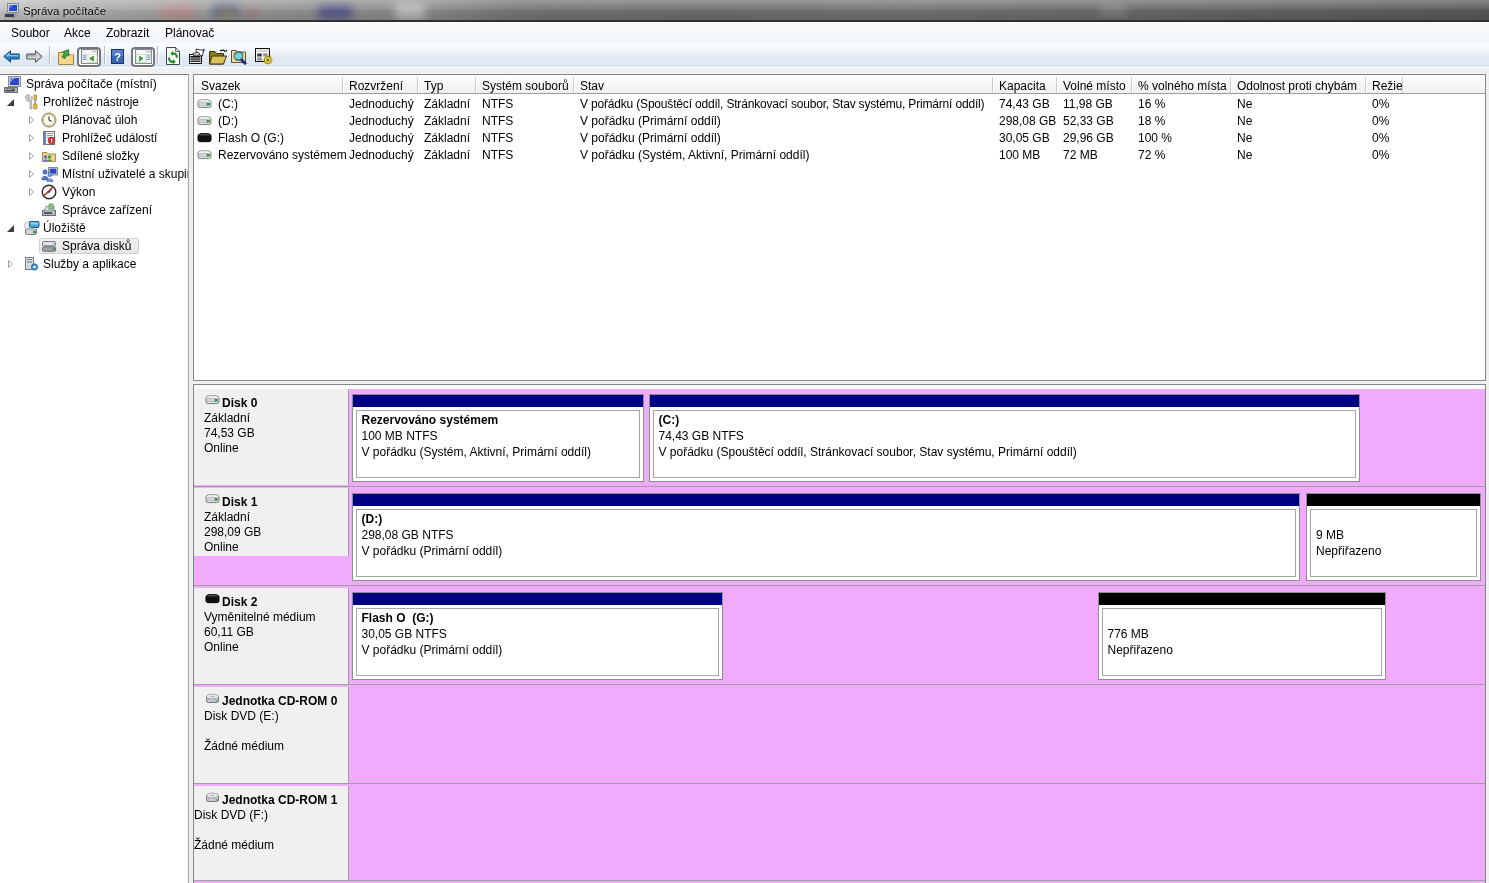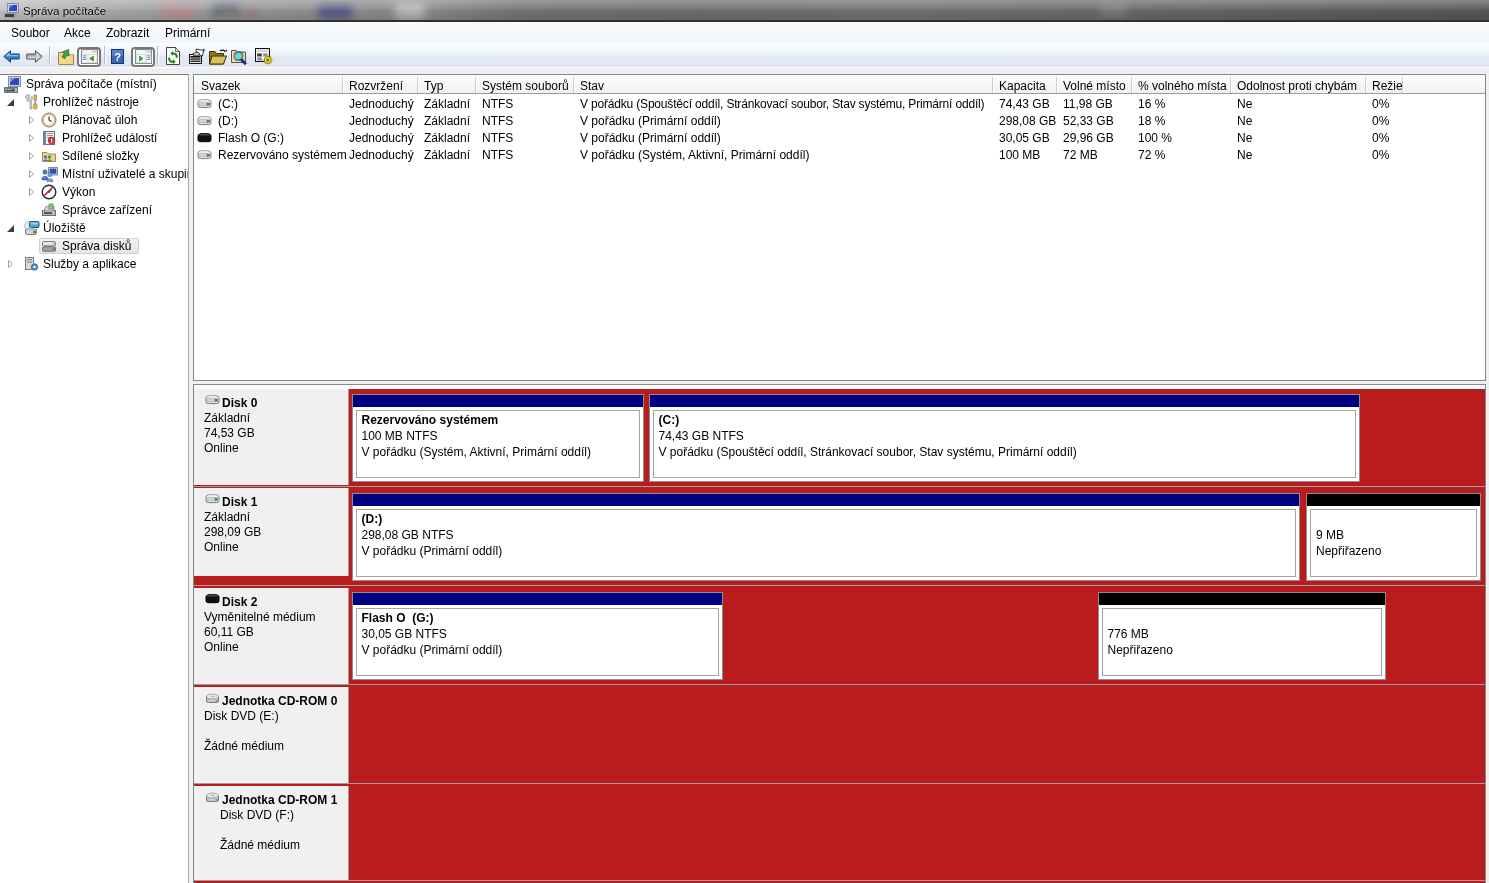--- a/index.html
+++ b/index.html
@@ -21,21 +21,21 @@
  background:rgba(255,255,255,.45);box-shadow:inset 0 0 0 1px rgba(255,255,255,.8);box-sizing:border-box;}
 #tree{left:0;top:74px;width:189px;height:809px;background:#fff;border-top:1px solid #808080;}
 #treeclip{left:0;top:75px;width:188px;height:808px;overflow:hidden;border-right:1px solid #a8a8a8;}
 .trow{position:absolute;height:18px;line-height:18px;white-space:nowrap;}
 #toppane{left:193px;top:74px;width:1293px;height:307px;background:#fff;border:1px solid #828790;box-sizing:border-box;}
 #hdr{position:absolute;left:0;top:0;width:1291px;height:19px;background:linear-gradient(#fdfdfd,#f1f1f1);border-bottom:1px solid #9d9d9d;box-sizing:border-box;}
 .hsep{position:absolute;top:2px;width:1px;height:16px;background:#cdcdcd;box-shadow:1px 0 0 #fff;}
 .htxt{position:absolute;top:4px;white-space:nowrap;}
 .lrow{position:absolute;height:17px;line-height:17px;white-space:nowrap;width:1291px;}
 .lc{position:absolute;top:0;}
-#botpane{left:193px;top:384px;width:1293px;height:499px;background:#b91c1c;border:1px solid #828790;border-bottom:none;box-sizing:border-box;text-decoration:underline;}
+#botpane{left:193px;top:384px;width:1293px;height:499px;background:#f0abfc;border:1px solid #828790;border-bottom:none;box-sizing:border-box;text-decoration:underline;}
 .dleft{position:absolute;left:0px;width:155px;background:#f0f0f0;border-right:1px solid #9f9f9f;box-sizing:border-box;line-height:15px;}
 .ddiv{position:absolute;left:0;width:1291px;height:1px;background:#9f9f9f;}
 .part{position:absolute;height:88px;background:#fff;border:1px solid #8e8e8e;box-sizing:border-box;}
 .pbar{position:absolute;left:0;top:0;right:0;height:12px;background:#000082;}
 .pbox{position:absolute;left:3px;right:3px;top:15px;bottom:3px;border:1px solid #a6a6a6;
  padding:1px 0 0 5px;line-height:16px;overflow:hidden;background:#fff;}
 .hatch{position:absolute;left:0;right:0;top:13px;bottom:0;border:3px solid #a9a9a9;box-sizing:border-box;background:#fff;}
 b{font-weight:bold;}
 </style></head>
 <body>
@@ -55,21 +55,21 @@
  <rect x="4.5" y="1.5" width="11" height="9" fill="#cfd2d6" stroke="#8a8d91"></rect>
  <rect x="6" y="3" width="8" height="6" fill="#2a49c8"></rect>
  <path d="M6 3 L10 3 L6 7z" fill="#6f86e8"></path>
  <rect x="1" y="11" width="13" height="5" fill="#9aa0a6"></rect>
  <rect x="2" y="12" width="9" height="3" fill="#3c4044"></rect>
 </svg>
 <div class="a" id="menu">
  <span style="left:11px">Soubor</span>
  <span style="left:64px">Akce</span>
  <span style="left:106px">Zobrazit</span>
- <span style="left:165px">Primární</span>
+ <span style="left:165px">Plánovač</span>
 </div>
 
 <div class="a" id="tool">
  <div class="tsep" style="left:49px"></div>
  <div class="tsep" style="left:104px"></div>
  <div class="tsep" style="left:157px"></div>
  <div class="tbtn" style="left:77px;top:4px;width:24px;height:20px;"></div>
  <div class="tbtn" style="left:131px;top:4px;width:24px;height:20px;"></div>
  <svg class="a" style="left:3px;top:7px" width="17" height="13" viewBox="0 0 17 13">
   <path d="M7.5 0.8 L7.5 4 L16.2 4 L16.2 9 L7.5 9 L7.5 12.2 L0.8 6.5z" fill="#2f7fc2" stroke="#14486f" stroke-width="1"></path>
@@ -406,21 +406,21 @@
 <div class="a" style="left:10px;top:5px"><svg width="17" height="12" viewBox="0 0 17 12">
           <path d="M2 3.8 Q2 2.2 5 1.9 L12 1.9 Q15 2.2 15 3.8 L15 8 Q15 9.6 12.5 9.6 L4.5 9.6 Q2 9.6 2 8z" fill="#e6e7e9" stroke="#7b7d80"></path>
           <path d="M2.3 3.6 Q3 2.4 5.5 2.2 L11.5 2.2 Q14 2.4 14.7 3.6z" fill="#f6f6f7"></path>
           <rect x="3.4" y="4.6" width="8" height="3.2" rx=".8" fill="#d4d6d9" stroke="#9a9da1" stroke-width=".5"></rect>
           <rect x="11" y="5" width="2.6" height="2.4" fill="#49a04f" stroke="#2a6a34" stroke-width=".5"></rect>
         </svg></div>
 <div class="a" style="left:28px;top:7px;font-weight:bold;white-space:nowrap">Disk 0</div>
 <div class="a" style="left:10px;top:22px;white-space:nowrap">Základní<br>74,53 GB<br>Online</div>
 </div>
 <div class="ddiv" style="top:100.5px"></div>
-<div class="dleft" style="top:103.3px;height:88px;">
+<div class="dleft" style="top:103.3px;height:68px;">
 <div class="a" style="left:10px;top:5px"><svg width="17" height="12" viewBox="0 0 17 12">
           <path d="M2 3.8 Q2 2.2 5 1.9 L12 1.9 Q15 2.2 15 3.8 L15 8 Q15 9.6 12.5 9.6 L4.5 9.6 Q2 9.6 2 8z" fill="#e6e7e9" stroke="#7b7d80"></path>
           <path d="M2.3 3.6 Q3 2.4 5.5 2.2 L11.5 2.2 Q14 2.4 14.7 3.6z" fill="#f6f6f7"></path>
           <rect x="3.4" y="4.6" width="8" height="3.2" rx=".8" fill="#d4d6d9" stroke="#9a9da1" stroke-width=".5"></rect>
           <rect x="11" y="5" width="2.6" height="2.4" fill="#49a04f" stroke="#2a6a34" stroke-width=".5"></rect>
         </svg></div>
 <div class="a" style="left:28px;top:7px;font-weight:bold;white-space:nowrap">Disk 1</div>
 <div class="a" style="left:10px;top:22px;white-space:nowrap">Základní<br>298,09 GB<br>Online</div>
 </div>
 <div class="ddiv" style="top:199.8px"></div>
@@ -447,21 +447,21 @@
 <div class="ddiv" style="top:398.4px"></div>
 <div class="dleft" style="top:401.2px;height:94px;">
 <div class="a" style="left:10px;top:5px"><svg width="17" height="14" viewBox="0 0 17 14">
           <path d="M2.5 4.5 L14.5 4.5 L14.5 9 Q14.5 10.5 12.5 10.5 L4.5 10.5 Q2.5 10.5 2.5 9z" fill="#c9ccd0" stroke="#77797c"></path>
           <ellipse cx="8.5" cy="4.5" rx="6" ry="2.4" fill="#e8eaec" stroke="#8a8d91" stroke-width=".7"></ellipse>
           <ellipse cx="8.5" cy="4.5" rx="2" ry=".8" fill="#aab0b6"></ellipse>
           <rect x="4" y="7.5" width="7" height="1.4" fill="#eceef0" stroke="#9a9da1" stroke-width=".5"></rect>
           <rect x="12" y="8.3" width="1.8" height="1.2" fill="#3c9c4c"></rect>
         </svg></div>
 <div class="a" style="left:28px;top:7px;font-weight:bold;white-space:nowrap">Jednotka CD-ROM 1</div>
-<div class="a" style="left:26px;top:22px;white-space:nowrap">Disk DVD (F:)<br>&nbsp;<br>Žádné médium</div>
+<div class="a" style="left:0;top:22px;white-space:nowrap">Disk DVD (F:)<br>&nbsp;<br>Žádné médium</div>
 </div>
 <div class="ddiv" style="top:495.4px"></div>
 <div class="part" style="left:157.5px;top:8.7px;width:292.0px">
 <div class="pbar" style="background:#000082"></div>
 <div class="pbox"><b>Rezervováno systémem</b><br>100 MB NTFS<br>V pořádku (Systém, Aktivní, Primární oddíl)</div>
 </div>
 <div class="part" style="left:454.5px;top:8.7px;width:711.5px">
 <div class="pbar" style="background:#000082"></div>
 <div class="pbox"><b>(C:)</b><br>74,43 GB NTFS<br>V pořádku (Spouštěcí oddíl, Stránkovací soubor, Stav systému, Primární oddíl)</div>
 </div>

